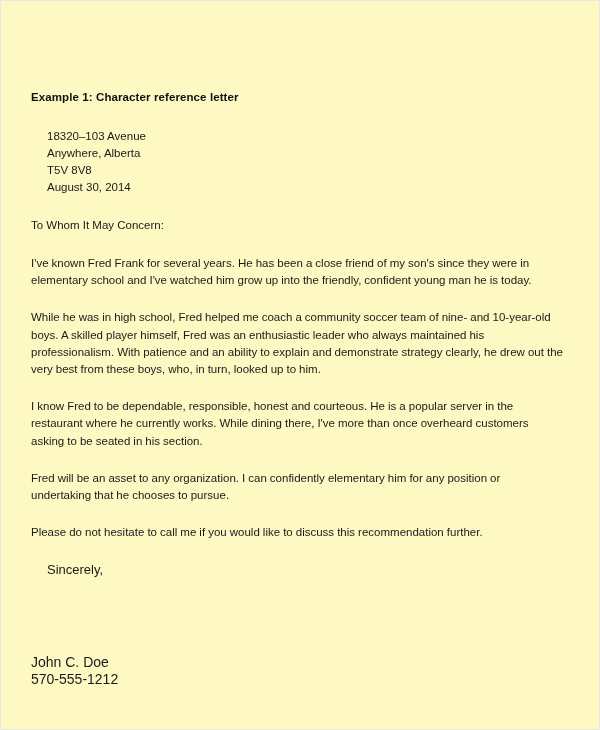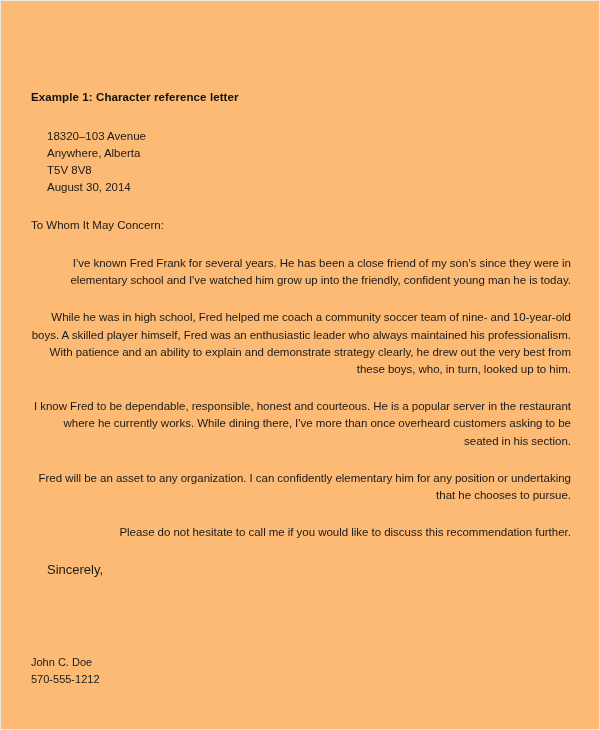--- a/index.html
+++ b/index.html
@@ -5,21 +5,21 @@
   html, body {
     margin: 0;
     padding: 0;
     background: #ffffff;
   }
 
   .page {
     position: relative;
     width: 600px;
     height: 730px;
-    background: #fdba74;
+    background: #fef9c3;
     border: 1px solid #e8e8e8;
     box-sizing: border-box;
     overflow: hidden;
     font-family: "Liberation Sans", sans-serif;
     color: #1a1a1a;
   }
 
   .letter {
     position: absolute;
     left: 30px;
@@ -49,37 +49,37 @@
 
   .salutation {
     font-size: 11.5px;
     line-height: 17px;
     margin: 17px 0 21px 0;
   }
 
   .body-paragraph {
     font-size: 11.5px;
     line-height: 17.2px;
-    margin: 0 0 20px 0;
-    text-align: right;
+    margin: 0 8px 20px 0;
+    text-align: left;
     word-spacing: -0.15px;
   }
 
   .closing {
     font-size: 13px;
     line-height: 17px;
     margin: 16px;
   }
 
   .signature-gap {
     height: 60px;
   }
 
   .signature-block {
-    font-size: 11px;
+    font-size: 14px;
     line-height: 17px;
   }
 
   .signature-line {
     display: block;
     white-space: pre;
   }
 </style>
 </head>
 <body>

